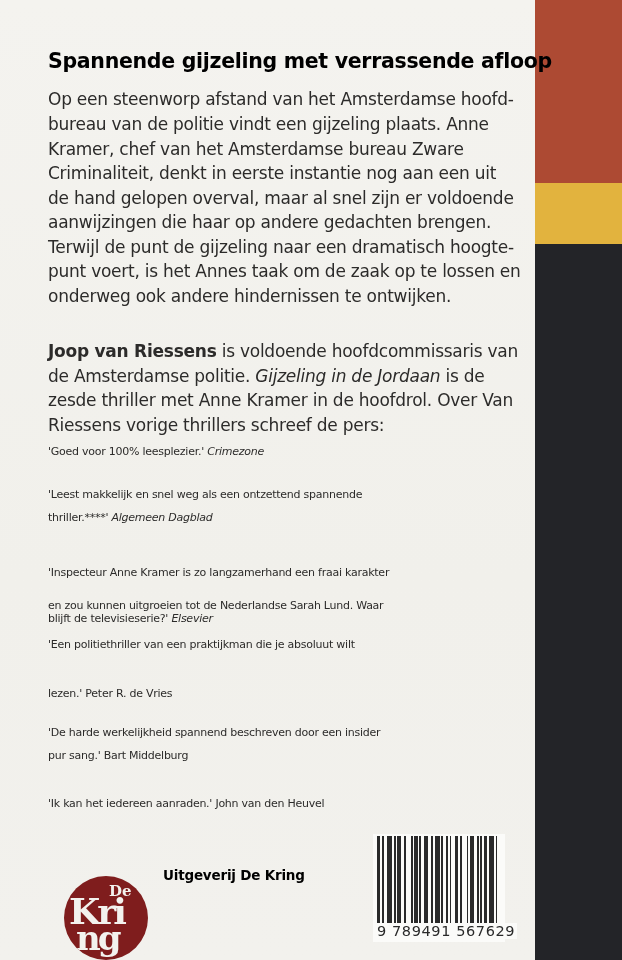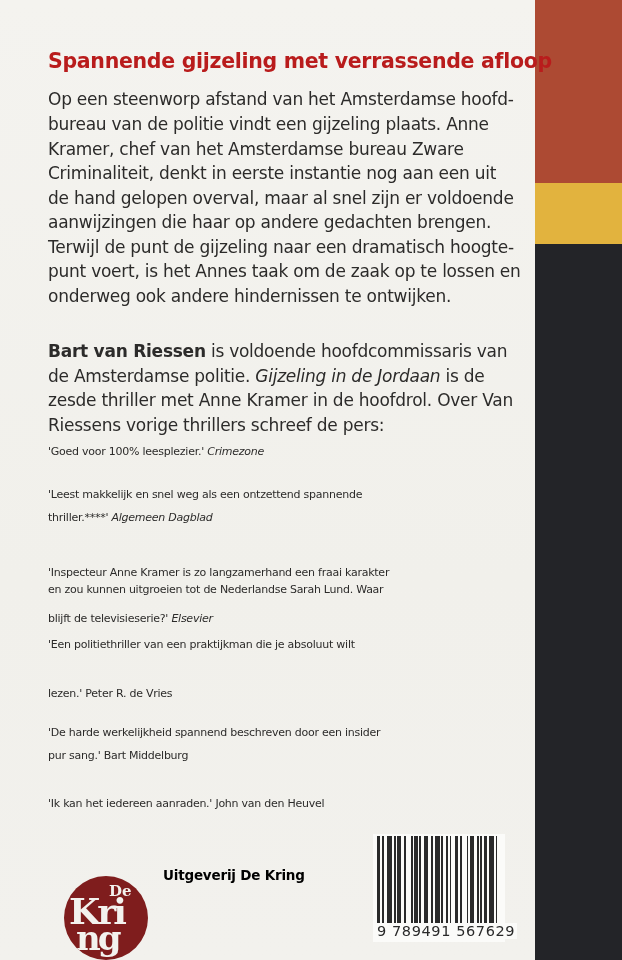--- a/index.html
+++ b/index.html
@@ -57,49 +57,49 @@
 </style>
 </head>
 <body>
 
 <div class="cover"></div>
 
 <div class="stripe red" style="background:#ad4a33"></div>
 <div class="stripe yellow" style="background:#e2b33e"></div>
 <div class="stripe black" style="background:#232428"></div>
 
-<div class="heading" style="color:#b91c1c">Spannende gijzeling met verrassende afloop</div>
+<div class="heading" style="color:#000000">Spannende gijzeling met verrassende afloop</div>
 
 <div>
   <div class="line" style="top:89px">Op een steenworp afstand van het Amsterdamse hoofd-</div>
   <div class="line" style="top:114px">bureau van de politie vindt een gijzeling plaats. Anne</div>
   <div class="line" style="top:139px">Kramer, chef van het Amsterdamse bureau Zware</div>
   <div class="line" style="top:163px">Criminaliteit, denkt in eerste instantie nog aan een uit</div>
   <div class="line" style="top:188px">de hand gelopen overval, maar al snel zijn er voldoende</div>
   <div class="line" style="top:212px">aanwijzingen die haar op andere gedachten brengen.</div>
   <div class="line" style="top:237px">Terwijl de punt de gijzeling naar een dramatisch hoogte-</div>
   <div class="line" style="top:261px">punt voert, is het Annes taak om de zaak op te lossen en</div>
   <div class="line" style="top:286px">onderweg ook andere hindernissen te ontwijken.</div>
 </div>
 
 <div>
-  <div class="line" style="top:341px"><span class="b">Bart van Riessen</span><span> is voldoende hoofdcommissaris van</span></div>
+  <div class="line" style="top:341px"><span class="b">Joop van Riessens</span><span> is voldoende hoofdcommissaris van</span></div>
   <div class="line" style="top:366px"><span>de Amsterdamse politie. </span><span class="i">Gijzeling in de Jordaan</span><span> is de</span></div>
   <div class="line" style="top:390px">zesde thriller met Anne Kramer in de hoofdrol. Over Van</div>
   <div class="line" style="top:415px">Riessens vorige thrillers schreef de pers:</div>
 </div>
 
 <div>
   <div class="q" style="top:443px"><span>'Goed voor 100% leesplezier.' </span><span class="i">Crimezone</span></div>
 
   <div class="q" style="top:486px">'Leest makkelijk en snel weg als een ontzettend spannende</div>
   <div class="q" style="top:509px"><span>thriller.****' </span><span class="i">Algemeen Dagblad</span></div>
 
   <div class="q" style="top:564px">'Inspecteur Anne Kramer is zo langzamerhand een fraai karakter</div>
-  <div class="q" style="top:581px">en zou kunnen uitgroeien tot de Nederlandse Sarah Lund. Waar</div>
+  <div class="q" style="top:597px">en zou kunnen uitgroeien tot de Nederlandse Sarah Lund. Waar</div>
   <div class="q" style="top:610px"><span>blijft de televisieserie?' </span><span class="i">Elsevier</span></div>
 
   <div class="q" style="top:636px">'Een politiethriller van een praktijkman die je absoluut wilt</div>
   <div class="q" style="top:685px"><span>lezen.' </span><span>Peter R. de Vries</span></div>
 
   <div class="q" style="top:724px">'De harde werkelijkheid spannend beschreven door een insider</div>
   <div class="q" style="top:747px"><span>pur sang.' </span><span>Bart Middelburg</span></div>
 
   <div class="q" style="top:795px"><span>'Ik kan het iedereen aanraden.' </span><span>John van den Heuvel</span></div>
 </div>

